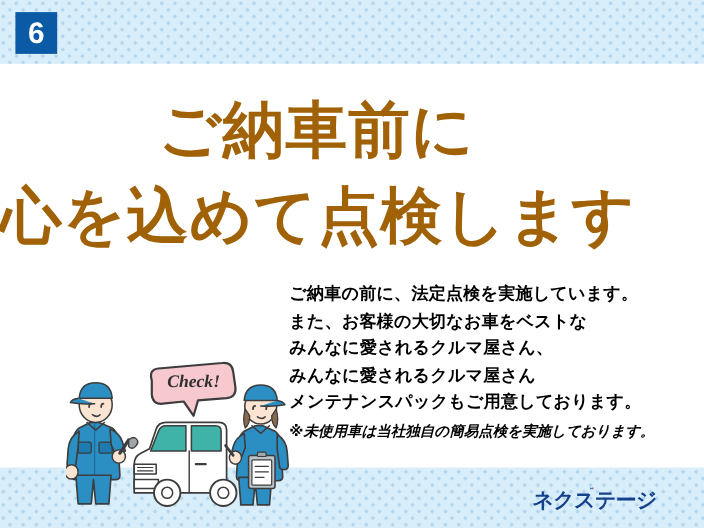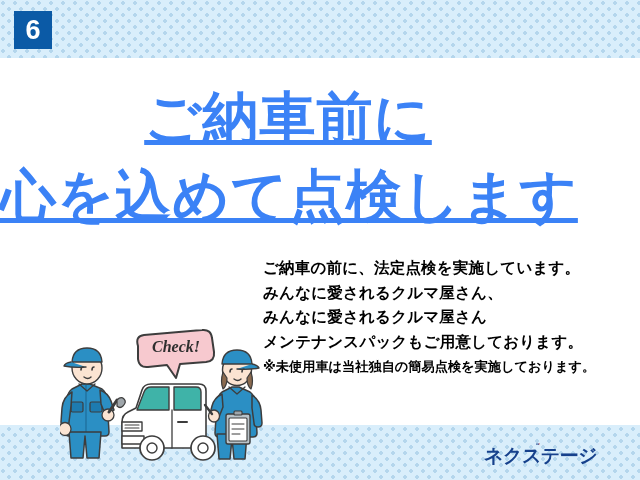--- a/index.html
+++ b/index.html
@@ -32,37 +32,36 @@
   }
 
   
   #card{
     position:absolute;left:0;top:58px;width:640px;height:367px;
     background:#ffffff;
   }
 
   .headline{
     position:absolute;left:0;width:576px;text-align:center;
-    color:#3b82f6;font-weight:bold;white-space:nowrap;
+    color:#a16207;font-weight:bold;white-space:nowrap;
     letter-spacing:1px;
-    text-decoration:underline;
   }
   #headline-1{top:30px;font-size:56px;line-height:60px;}
   #headline-2{top:108px;font-size:56px;line-height:60px;}
 
   
   #body-text{
     position:absolute;left:263px;top:198px;width:362px;
     color:#000000;font-size:15.5px;line-height:24.5px;
     font-weight:bold;letter-spacing:.2px;
   }
   #body-text .ln{white-space:nowrap;display:block;}
   #note-line{
     display:block;white-space:nowrap;
-    font-size:13.2px;line-height:22px;margin-top:2px;letter-spacing:0px;
+    font-size:13.2px;line-height:22px;margin-top:2px;letter-spacing:0px;font-style:italic;
   }
 
   
   #illustration{position:absolute;left:60px;top:268px;width:205px;height:135px;}
 
   
   #footer-logo{
     position:absolute;left:484px;top:443px;height:24px;
     display:flex;align-items:center;flex-direction:column;
   }
@@ -81,20 +80,21 @@
     <div id="num-badge">6</div>
   </div>
 
   <div id="card">
 
     <div class="headline" id="headline-1">ご納車前に</div>
     <div class="headline" id="headline-2">心を込めて点検します</div>
 
     <div id="body-text">
       <span class="ln">ご納車の前に、法定点検を実施しています。</span>
+      <span class="ln">また、お客様の大切なお車をベストな</span>
       <span class="ln">みんなに愛されるクルマ屋さん、</span>
       <span class="ln">みんなに愛されるクルマ屋さん</span>
       <span class="ln">メンテナンスパックもご用意しております。</span>
       <span id="note-line">※未使用車は当社独自の簡易点検を実施しております。</span>
     </div>
 
     <div id="illustration">
       <svg width="205" height="135" viewBox="0 0 205 135">
         <g fill="none" stroke="#3d3d3d" stroke-width="1.5" stroke-linecap="round" stroke-linejoin="round">
 

